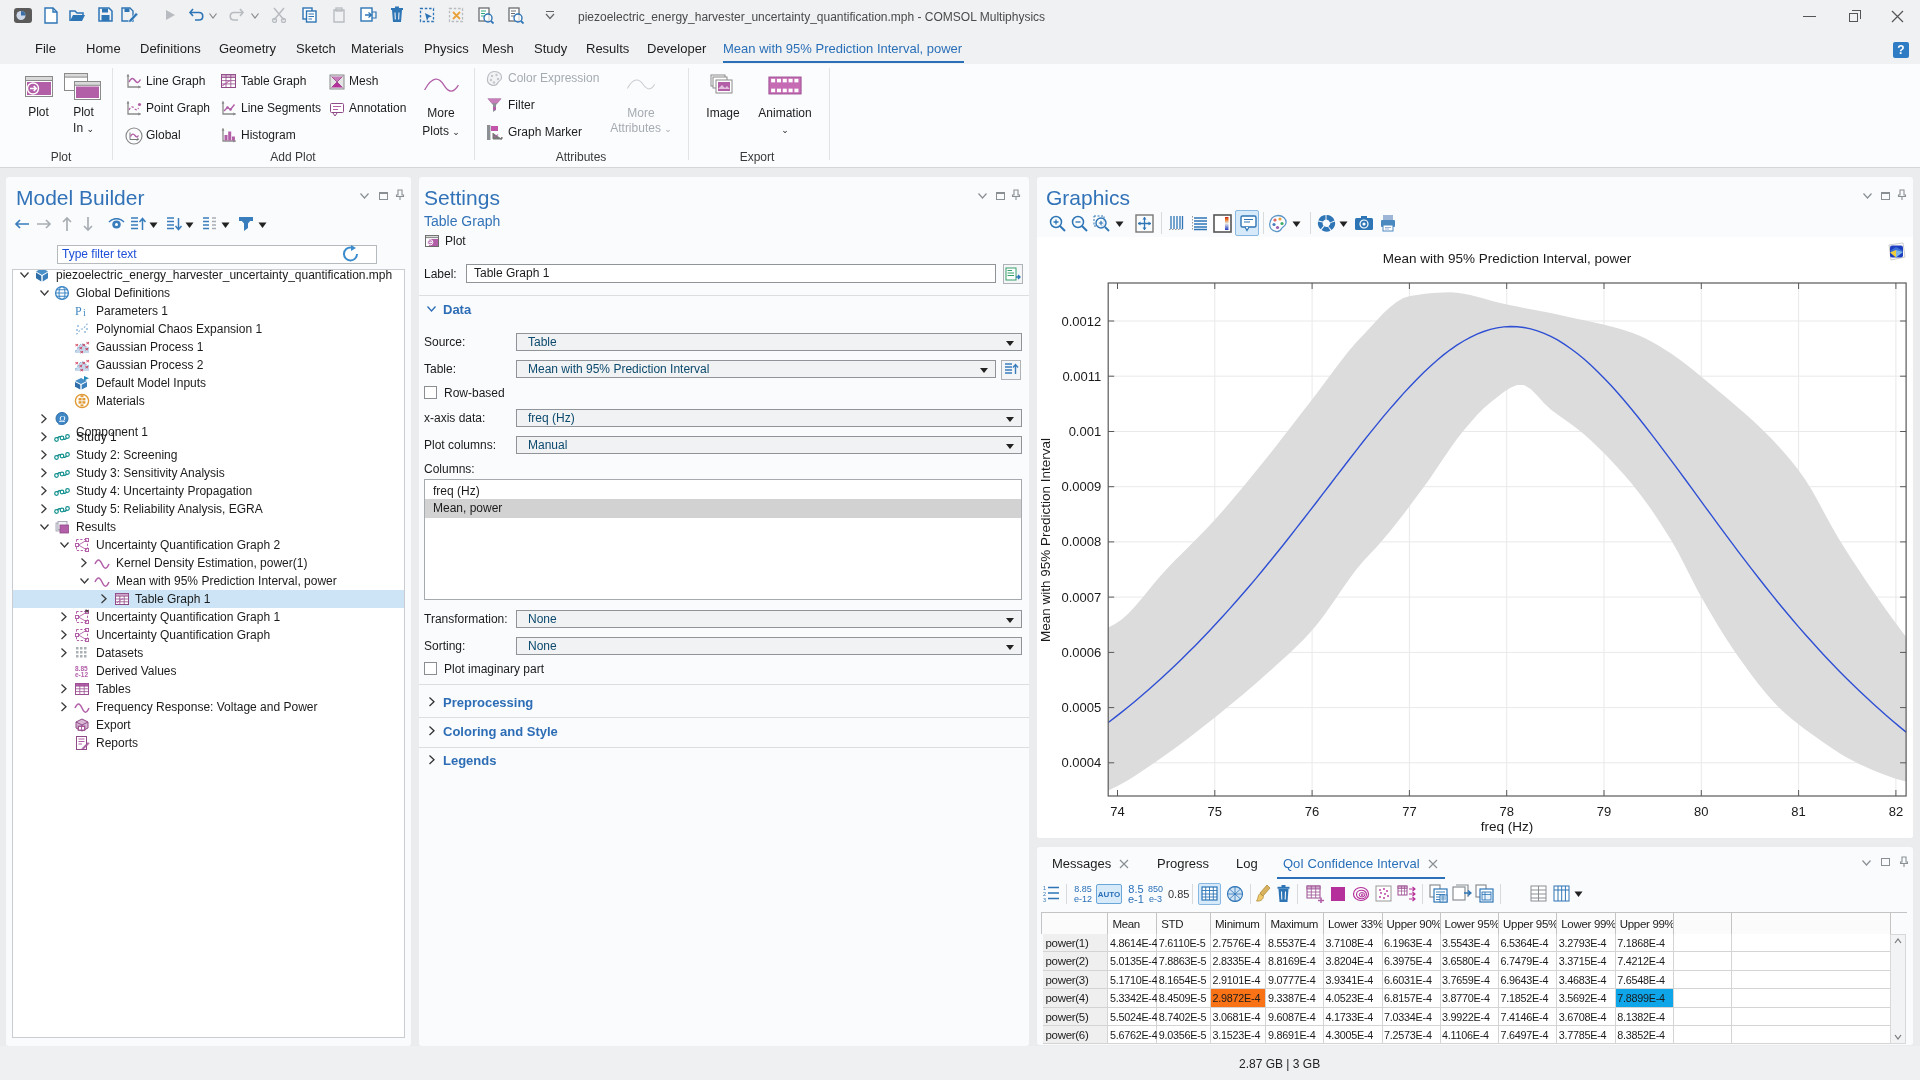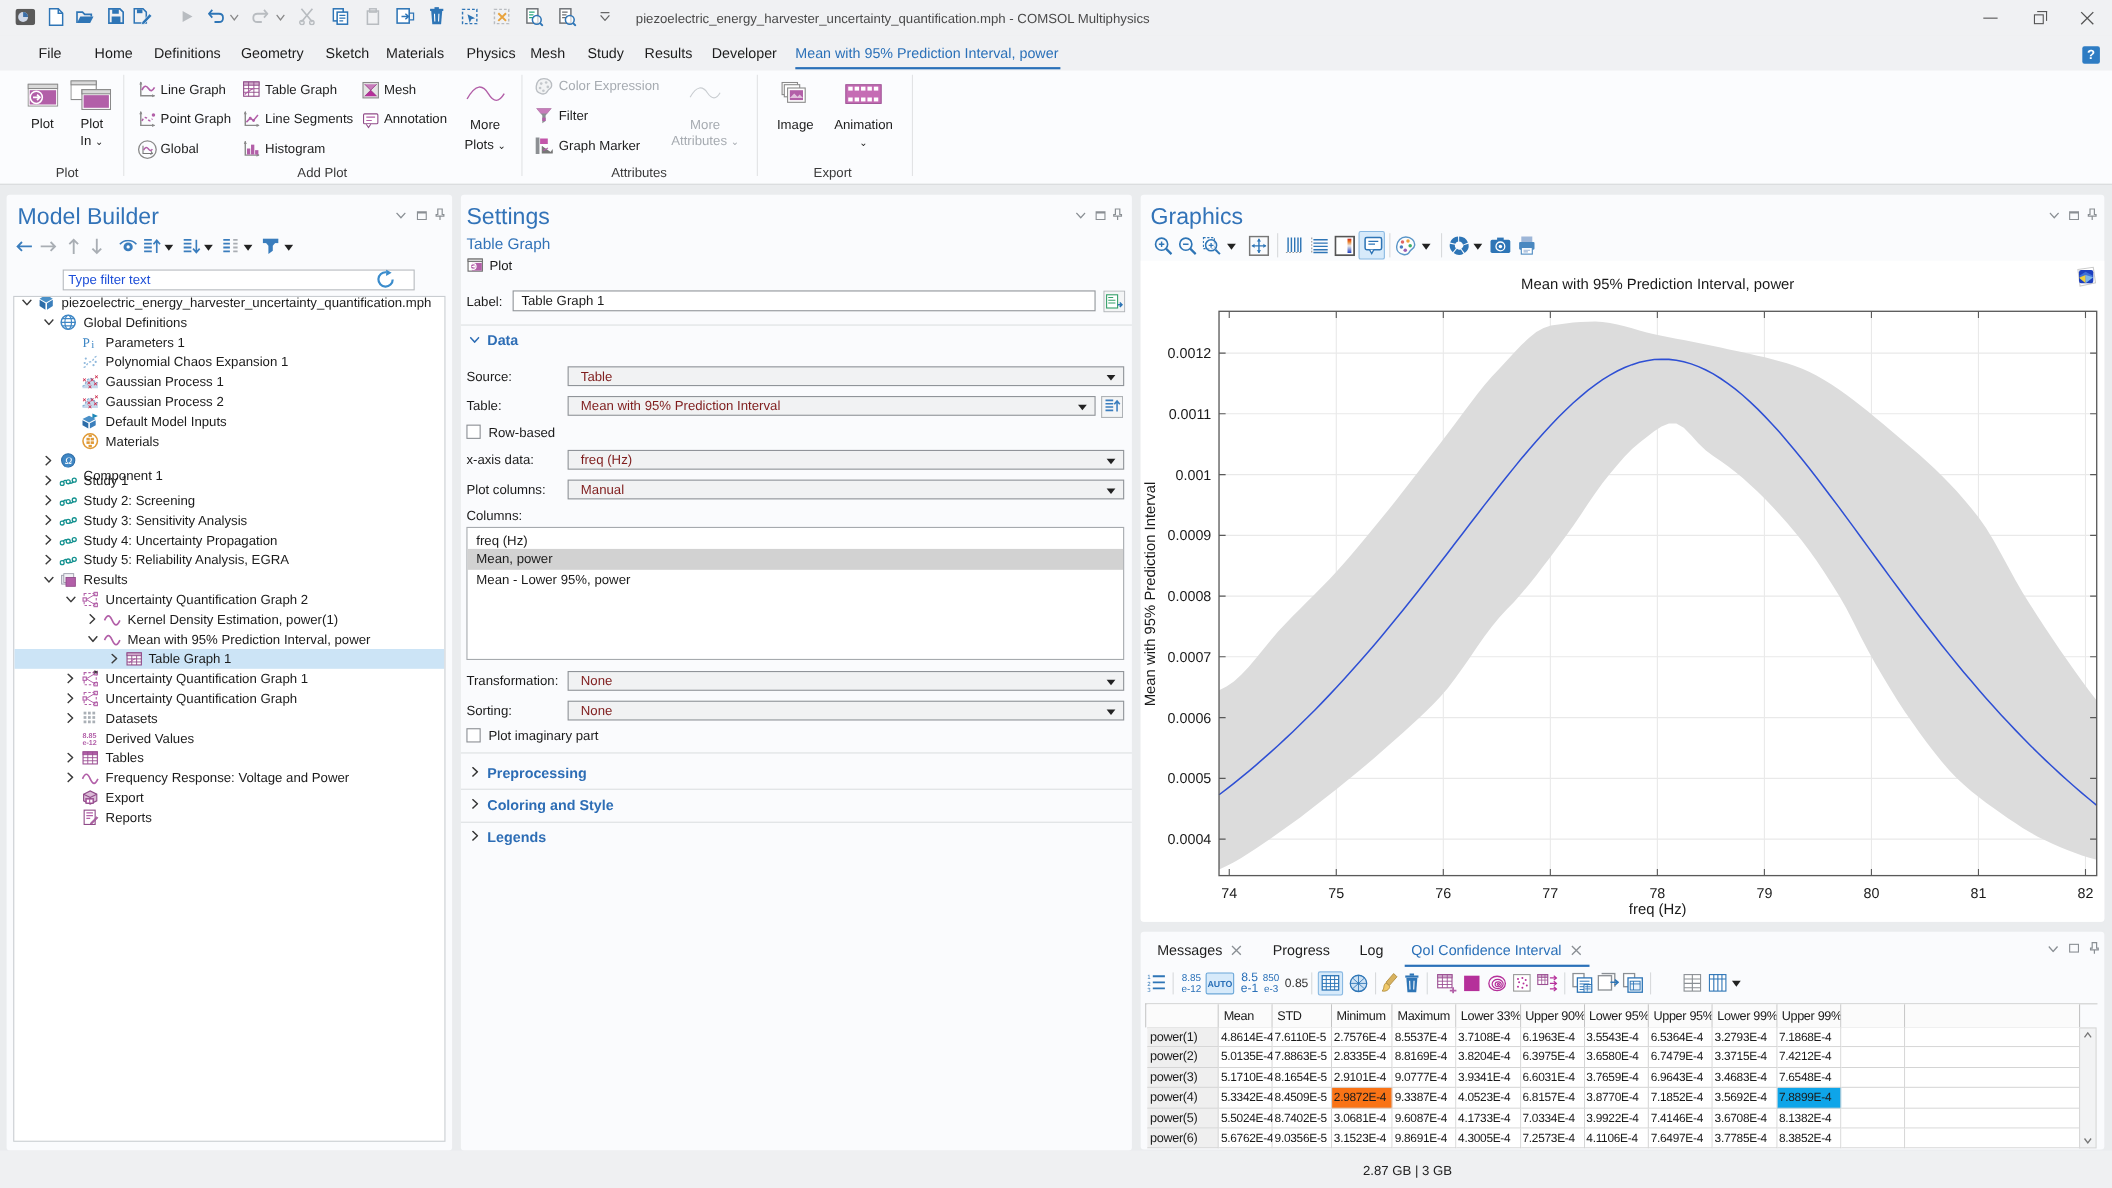--- a/index.html
+++ b/index.html
@@ -8,21 +8,21 @@
 .menubar{left:0;top:32px;width:1920px;height:32px;background:#f0f1f3;}
 .menu{position:absolute;top:41px;font-size:13px;color:#1d1d1d;}
 .ribbon{left:0;top:64px;width:1920px;height:104px;background:#fbfcfe;border-bottom:1px solid #d4d6d8;}
 .rsep{position:absolute;top:4px;width:1px;height:92px;background:#e2e3e5;}
 .rlabel{position:absolute;top:150px;font-size:12px;color:#3a3a3a;width:120px;text-align:center;}
 .rtxt{position:absolute;font-size:12px;color:#1d1d1d;}
 .gray{color:#a6abb1;}
 .panel{position:absolute;background:#fafbfd;border-radius:3px;}
 .ptitle{position:absolute;font-size:21px;color:#3273b8;}
 .psub{position:absolute;font-size:14px;color:#3273b8;}
-.combo{position:absolute;height:18px;background:#f1f2f3;border:1px solid #909499;font-size:12px;line-height:16px;padding-left:11px;color:#7f1d1d;}
+.combo{position:absolute;height:18px;background:#f1f2f3;border:1px solid #909499;font-size:12px;line-height:16px;padding-left:11px;color:#0c4a6e;}
 .combo:after{content:"";position:absolute;right:7px;top:7px;border:4px solid transparent;border-top:5px solid #222;}
 .slabel{position:absolute;font-size:12px;color:#1b1b1b;}
 .check{position:absolute;width:13px;height:13px;background:#fff;border:1px solid #8a8e93;}
 .sect{position:absolute;font-size:13px;font-weight:bold;color:#2d6db5;}
 .divider{position:absolute;height:1px;background:#dcdfe2;left:0;width:610px;}
 .trow{position:absolute;height:18px;line-height:18px;white-space:nowrap;font-size:12px;}
 </style></head>
 <body>
 <svg width="0" height="0" style="position:absolute;">
     <defs>
@@ -445,21 +445,20 @@
 <div class="check" style="left:424px;top:386px;"></div>
 <div class="slabel" style="left:444px;top:386px;">Row-based</div>
 <div class="slabel" style="left:424px;top:411px;">x-axis data:</div>
 <div class="combo" style="left:516px;top:409px;width:506px;">freq (Hz)</div>
 <div class="slabel" style="left:424px;top:438px;">Plot columns:</div>
 <div class="combo" style="left:516px;top:436px;width:506px;">Manual</div>
 <div class="slabel" style="left:424px;top:462px;">Columns:</div>
 <div class="abs" style="left:424px;top:479px;width:598px;height:121px;background:#fff;border:1px solid #a6aaae;font-size:12px;">
  <div style="padding:2px 0 0 8px;height:19px;line-height:18px;">freq (Hz)</div>
  <div style="background:#d2d2d2;height:19px;line-height:19px;padding-left:8px;">Mean, power</div>
- <div style="height:19px;line-height:19px;padding-left:8px;">Mean - Lower 95%, power</div>
 </div>
 <div class="slabel" style="left:424px;top:612px;">Transformation:</div>
 <div class="combo" style="left:516px;top:610px;width:506px;">None</div>
 <div class="slabel" style="left:424px;top:639px;">Sorting:</div>
 <div class="combo" style="left:516px;top:637px;width:506px;">None</div>
 <div class="check" style="left:424px;top:662px;"></div>
 <div class="slabel" style="left:444px;top:662px;">Plot imaginary part</div>
 <div class="divider" style="left:419px;top:684px;"></div>
 <svg class="abs" style="left:429px;top:697px;" width="6" height="10">
     <path d="M0.5,0.5 L5,4.7 L0.5,9" fill="none" stroke="#333" stroke-width="1.3"></path>

